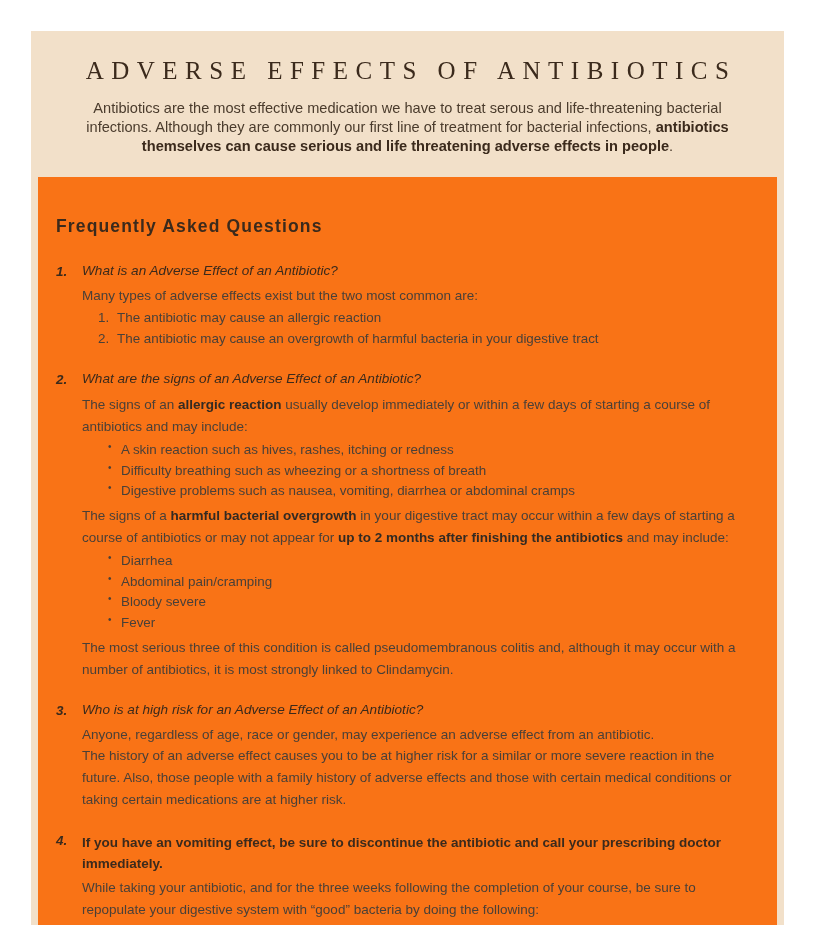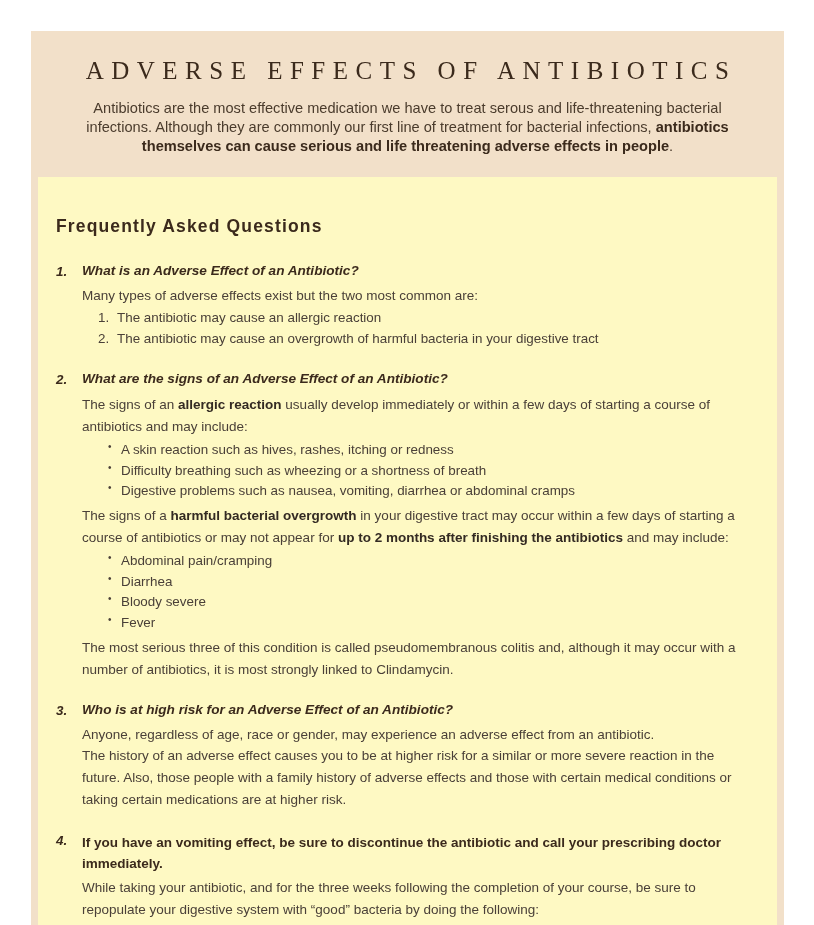--- a/index.html
+++ b/index.html
@@ -13,21 +13,21 @@
     overflow: hidden;
     font-family: "Liberation Sans", sans-serif;
   }
 
   .page {
     position: absolute;
     left: 31px;
     top: 31px;
     width: 753px;
     height: 894px;
-    background: #fef9c3;
+    background: #f97316;
     border-left: 7px solid #f2e0c9;
     border-right: 7px solid #f2e0c9;
     box-sizing: border-box;
   }
 
   
   .header-band {
     background: #f2e0c9;
     padding: 18px 16px 18px 16px;
     margin: -0px -7px 0 -7px;
@@ -79,21 +79,21 @@
     font-size: 13.4px;
     font-weight: bold;
     font-style: italic;
     color: #3b2a1c;
     padding-top: 1px;
   }
   .qbody { flex: 1 1 auto; }
 
   .qtext {
     font-size: 13.6px;
-    font-weight: bold;
+    font-weight: normal;
     font-style: italic;
     color: #3b2a1c;
     margin: 0 0 6px 0;
     line-height: 1.25;
   }
 
   .para {
     font-size: 13.5px;
     color: #4a4038;
     line-height: 1.62;
@@ -175,22 +175,22 @@
 
         <ul class="dotlist">
           <li>A skin reaction such as hives, rashes, itching or redness</li>
           <li>Difficulty breathing such as wheezing or a shortness of breath</li>
           <li>Digestive problems such as nausea, vomiting, diarrhea or abdominal cramps</li>
         </ul>
 
         <p class="para"><span>The signs of a </span><b>harmful bacterial overgrowth</b><span> in your digestive tract may occur within a few days of starting a course of antibiotics or may not appear for </span><b>up to 2 months after finishing the antibiotics</b><span> and may include:</span></p>
 
         <ul class="dotlist">
+          <li>Diarrhea</li>
           <li>Abdominal pain/cramping</li>
-          <li>Diarrhea</li>
           <li>Bloody severe</li>
           <li>Fever</li>
         </ul>
 
         <p class="para">The most serious three of this condition is called pseudomembranous colitis and, although it may occur with a number of antibiotics, it is most strongly linked to Clindamycin.</p>
       </div>
     </div>
 
     <div class="qitem">
       <div class="qnum">3.</div>

